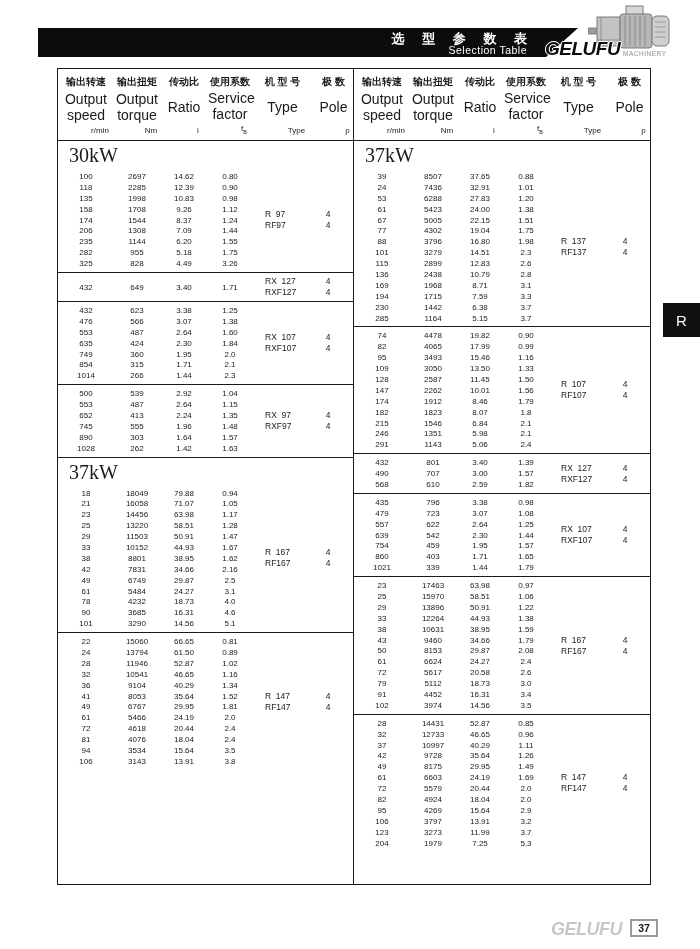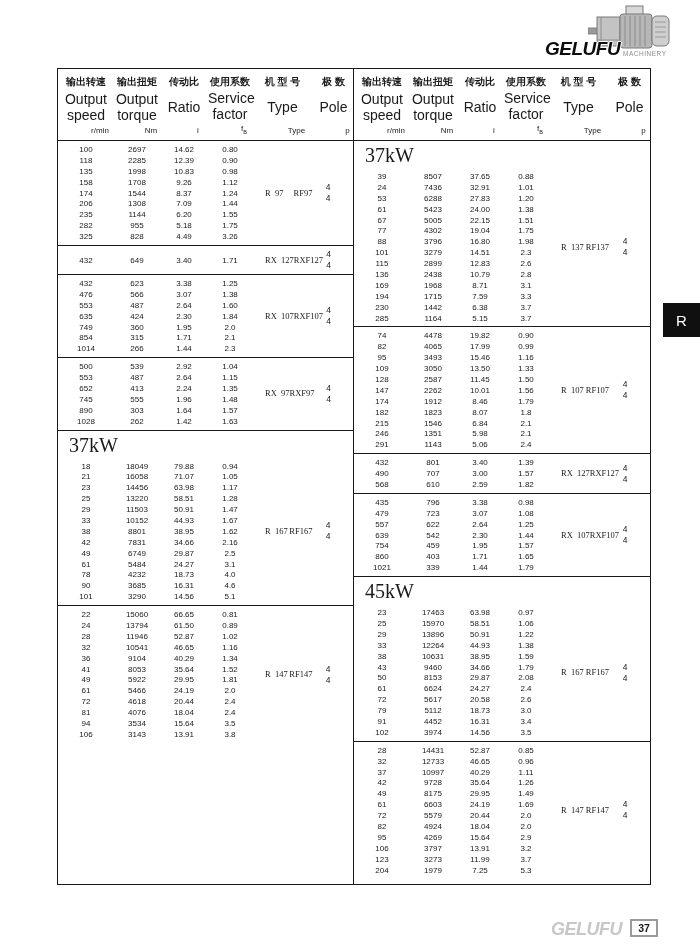--- a/index.html
+++ b/index.html
@@ -44,21 +44,21 @@
   .head-unit sub { font-size:5.5px; }
 
   .section + .section { border-top:1px solid #1a1a1a; }
   .section-title { font-family:"Liberation Serif", serif; font-size:20px; line-height:20px; padding:4px 0 3px 11px; }
 
   .block { display:flex; align-items:center; padding:3px 0; }
   .block + .block { border-top:1px solid #1a1a1a; }
   .rows { width:194px; display:flex; flex-direction:column; justify-content:flex-end; }
   .row { display:grid; grid-template-columns:56px 46px 48px 44px; height:10.9px; align-items:center; }
   .cell { font-size:8px; text-align:center; }
-  .typecol { width:61px; display:flex; flex-direction:row; justify-content:space-between; padding-left:13px;font-family:Liberation Serif, serif; }
+  .typecol { width:61px; display:flex; flex-direction:column; justify-content:flex-end; padding-left:13px; }
   .type-line { font-size:8.5px; line-height:11px; white-space:pre; }
   .polecol { width:41px; display:flex; flex-direction:column; justify-content:center; padding-right:9px; }
   .pole-line { font-size:8.5px; line-height:11px; text-align:center; }
 
   
   .side-tab {
     position:absolute; left:663px; top:303px; width:37px; height:34px;
     background:#101010; color:#fff; display:flex; align-items:center; justify-content:center;
     font-size:15px;
   }
@@ -72,20 +72,24 @@
     position:absolute; left:630px; top:919px; width:28px; height:18px;
     border:2px solid #9a9a9a; display:flex; align-items:center; justify-content:center;
     font-size:10.5px; font-weight:bold; color:#1a1a1a; background:#fff;
   }
 </style>
 </head>
 <body>
 
 <div class="page">
 
+  <div class="topbar">
+    <div class="topbar-cn">选 型 参 数 表</div>
+    <div class="topbar-en">Selection Table</div>
+  </div>
 
   <div class="motor">
     <svg width="84" height="50" viewBox="0 0 84 50" xmlns="http://www.w3.org/2000/svg">
       <rect x="0" y="26" width="10" height="6" fill="#9a9a9a" stroke="#777" stroke-width="0.8"></rect>
       <rect x="9" y="15" width="23" height="29" fill="#c3c3c3" stroke="#7a7a7a" stroke-width="1"></rect>
       <line x1="13" y1="15" x2="13" y2="44" stroke="#8e8e8e" stroke-width="1"></line>
       <line x1="9" y1="38" x2="32" y2="38" stroke="#8e8e8e" stroke-width="1"></line>
       <rect x="38" y="4" width="17" height="11" fill="#d8d8d8" stroke="#7a7a7a" stroke-width="1"></rect>
       <rect x="32" y="12" width="32" height="34" rx="3" fill="#b6b6b6" stroke="#7a7a7a" stroke-width="1"></rect>
       <line x1="37" y1="14" x2="37" y2="44" stroke="#8c8c8c" stroke-width="1"></line>
@@ -134,20 +138,21 @@
             <div class="head-en">Type</div>
             <div class="head-unit">Type</div>
           </div>
           <div class="head-cell">
             <div class="head-cn">极 数</div>
             <div class="head-en">Pole</div>
             <div class="head-unit">p</div>
           </div>
         </div>
         <section class="section">
+          <div class="section-title">30kW</div>
           <div class="block">
             <div class="rows">
               <div class="row">
                 <div class="cell">100</div>
                 <div class="cell">2697</div>
                 <div class="cell">14.62</div>
                 <div class="cell">0.80</div>
               </div>
               <div class="row">
                 <div class="cell">118</div>
@@ -453,21 +458,21 @@
                 <div class="cell">1.34</div>
               </div>
               <div class="row">
                 <div class="cell">41</div>
                 <div class="cell">8053</div>
                 <div class="cell">35.64</div>
                 <div class="cell">1.52</div>
               </div>
               <div class="row">
                 <div class="cell">49</div>
-                <div class="cell">5922</div>
+                <div class="cell">6767</div>
                 <div class="cell">29.95</div>
                 <div class="cell">1.81</div>
               </div>
               <div class="row">
                 <div class="cell">61</div>
                 <div class="cell">5466</div>
                 <div class="cell">24.19</div>
                 <div class="cell">2.0</div>
               </div>
               <div class="row">
@@ -794,21 +799,20 @@
               <div class="type-line">RX  107</div>
               <div class="type-line">RXF107</div>
             </div>
             <div class="polecol">
               <div class="pole-line">4</div>
               <div class="pole-line">4</div>
             </div>
           </div>
         </section>
         <section class="section">
-          <div class="section-title">45kW</div>
           <div class="block">
             <div class="rows">
               <div class="row">
                 <div class="cell">23</div>
                 <div class="cell">17463</div>
                 <div class="cell">63.98</div>
                 <div class="cell">0.97</div>
               </div>
               <div class="row">
                 <div class="cell">25</div>

